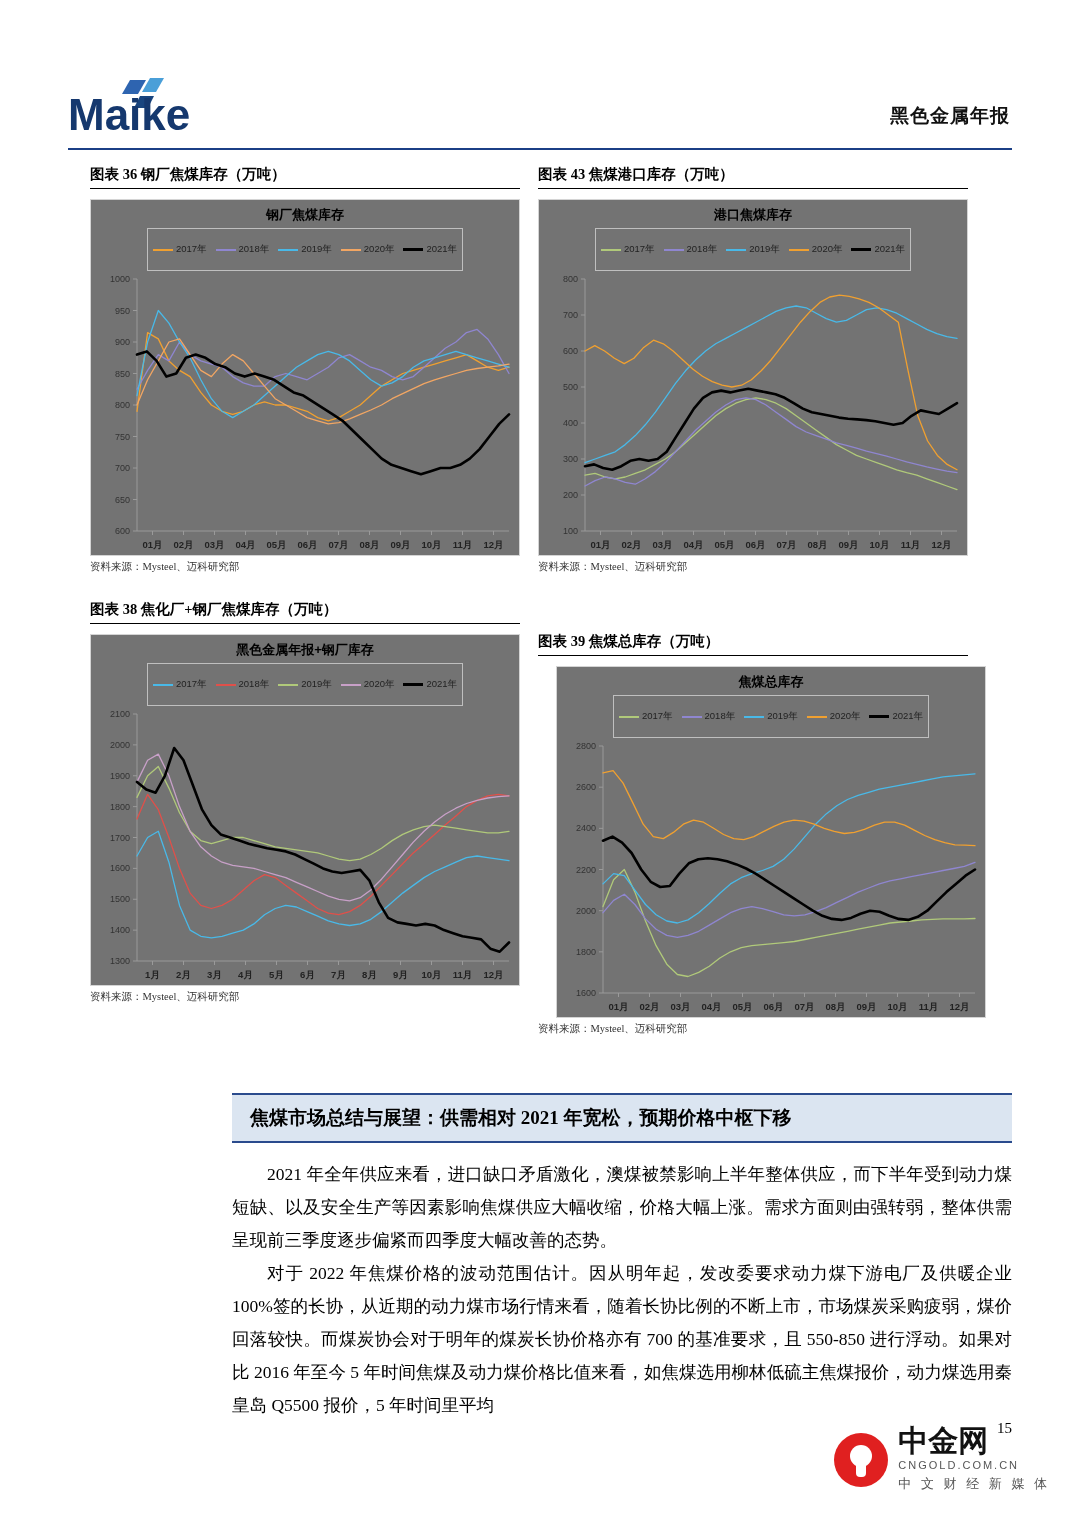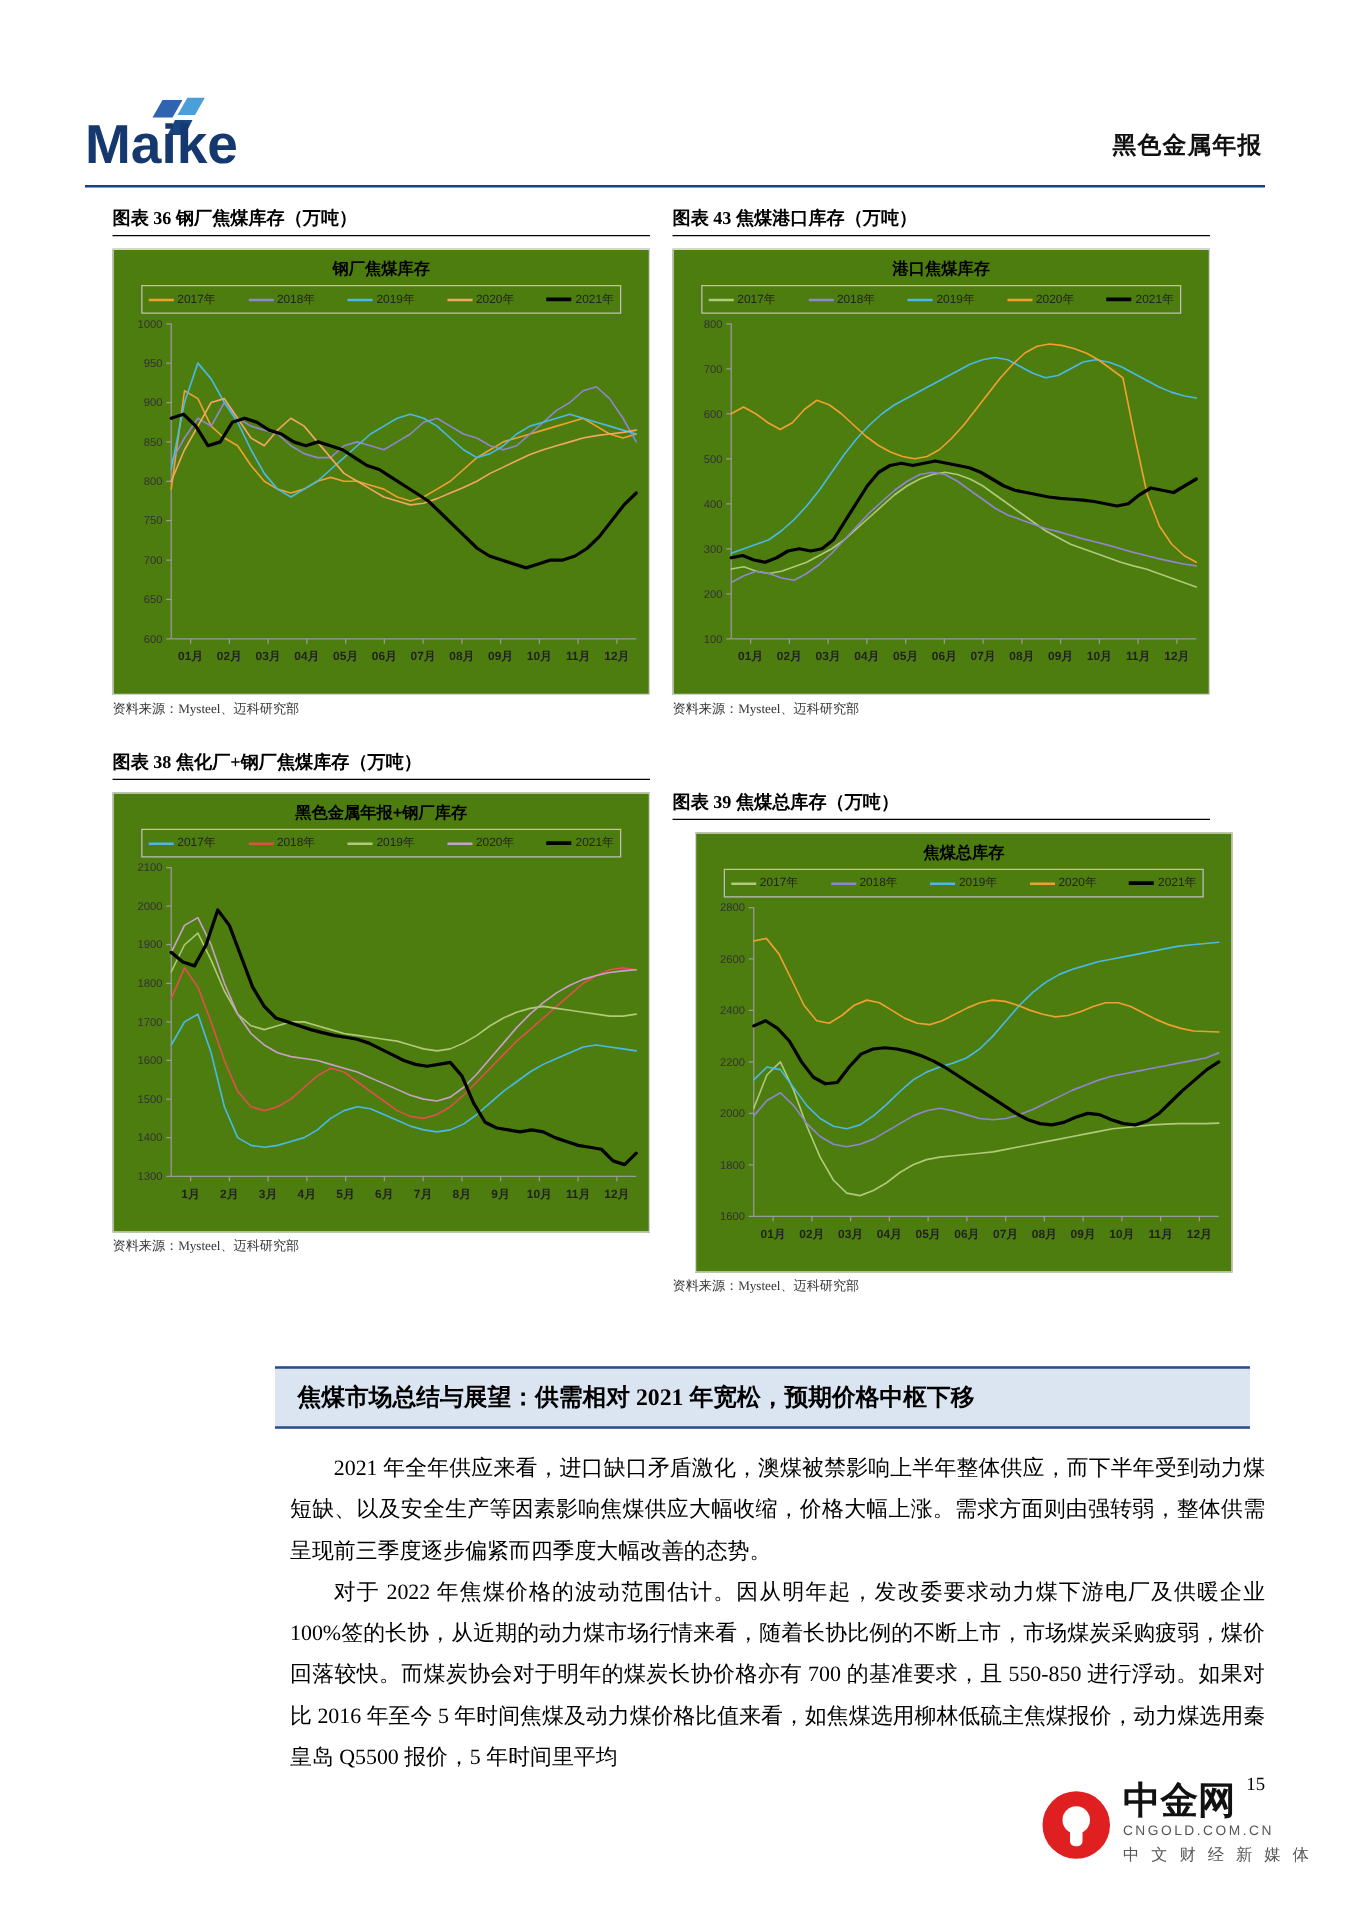--- a/index.html
+++ b/index.html
@@ -15,33 +15,33 @@
   .logo{position:absolute;left:68px;top:78px;display:flex;align-items:flex-end;}
   .header-title{position:absolute;right:70px;top:103px;font-family:"Liberation Sans",sans-serif;
      font-weight:bold;font-size:19px;color:#111;letter-spacing:1px;}
   .header-rule{position:absolute;left:68px;top:148px;width:944px;height:2px;background:#1b3f86;}
 
   
   .fig{position:absolute;}
   .fig-caption{font-family:"Liberation Serif",serif;font-weight:bold;font-size:14.5px;color:#000;
      border-bottom:1px solid #000;padding-bottom:4px;}
   .fig-source{font-family:"Liberation Serif",serif;font-size:10.5px;color:#333;margin-top:4px;}
-  .chart-box{border:1px solid #d4d4d4;background:#4d7c0f;position:relative;margin-top:10px;}
+  .chart-box{border:1px solid #d4d4d4;background:#737373;position:relative;margin-top:10px;}
   .chart-title{text-align:center;font-family:"Liberation Sans",sans-serif;font-weight:bold;
      font-size:13px;color:#000;padding-top:6px;}
   .legend{display:flex;justify-content:center;gap:10px;align-items:center;margin-top:4px;flex-wrap:wrap;}
   .legend-item{display:flex;align-items:center;gap:3px;font-family:"Liberation Sans",sans-serif;font-size:9.5px;color:#222;}
   .legend-swatch{width:20px;height:0;border-top-width:2px;border-top-style:solid;display:inline-block;}
-  .legend-box{border:1px solid #bfbfbf;padding:4px 5px;display:flex;gap:26px;align-items:center;flex-wrap:wrap;justify-content:center;}
+  .legend-box{border:1px solid #bfbfbf;padding:14px 5px;display:flex;gap:9px;align-items:center;flex-wrap:wrap;justify-content:center;}
   svg{display:block;}
   .ax-label{font-family:"Liberation Sans",sans-serif;font-size:9px;fill:#333;}
   .ax-label-b{font-family:"Liberation Sans",sans-serif;font-size:9.5px;fill:#222;font-weight:bold;}
 
   
-  .banner{position:absolute;left:220px;top:1093px;width:780px;height:46px;
+  .banner{position:absolute;left:232px;top:1093px;width:780px;height:46px;
      background:#dbe5f1;border-top:2px solid #2a4b8d;border-bottom:2px solid #2a4b8d;
      display:flex;align-items:center;}
   .banner-text{font-family:"Liberation Serif",serif;font-weight:bold;font-size:19px;color:#000;padding-left:18px;}
 
   
   .body-text{position:absolute;left:232px;top:1158px;width:780px;
      font-family:"Liberation Serif",serif;font-size:17.5px;line-height:33px;color:#000;text-align:justify;}
   .body-text p{margin:0 0 0 0;text-indent:2em;}
   .page-num{position:absolute;right:68px;top:1420px;font-family:"Liberation Serif",serif;font-size:15px;color:#000;}
 

